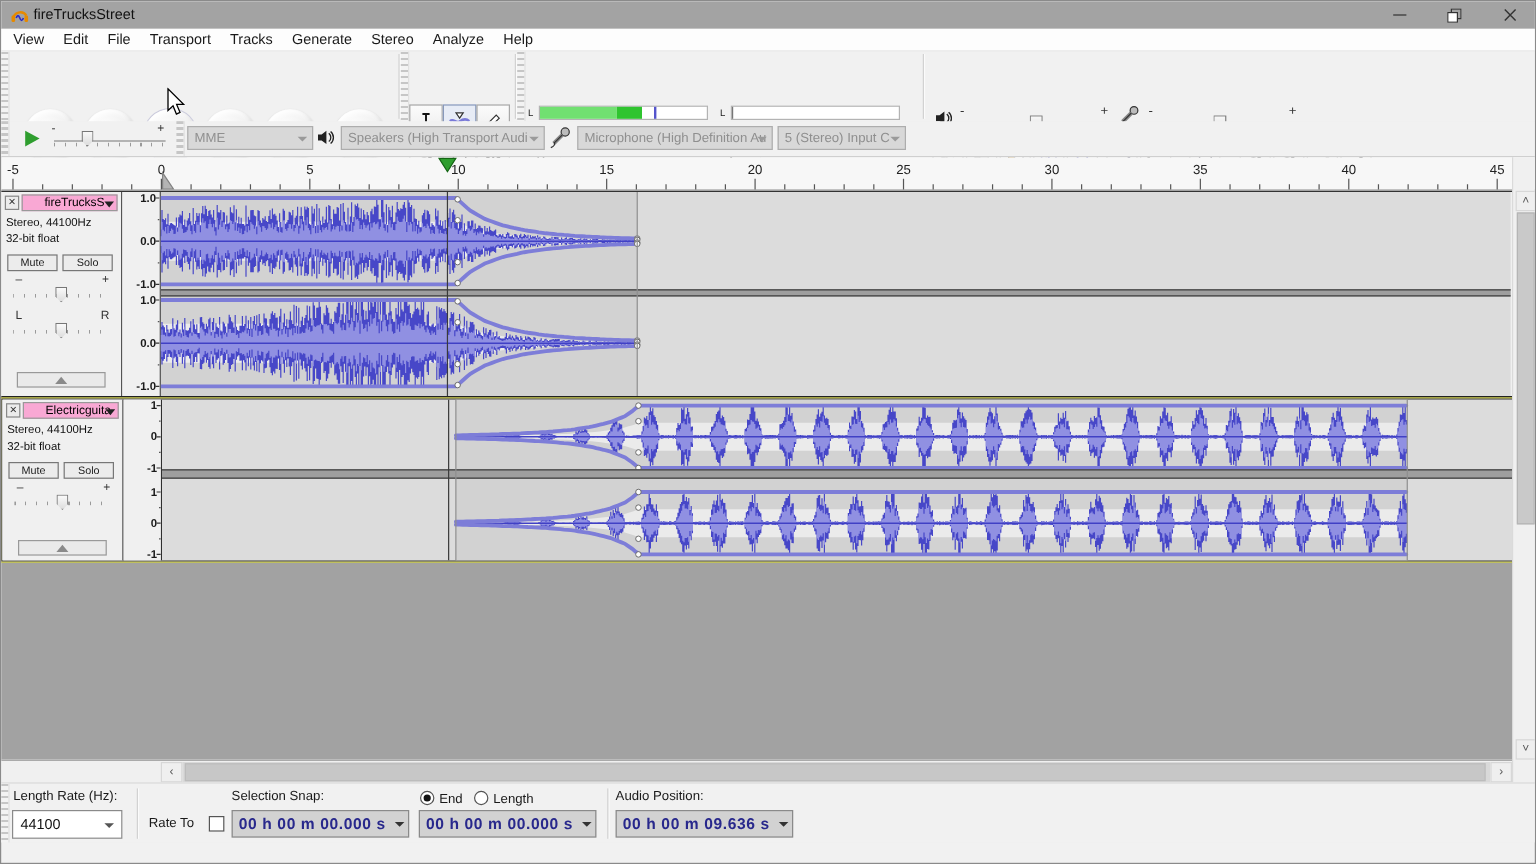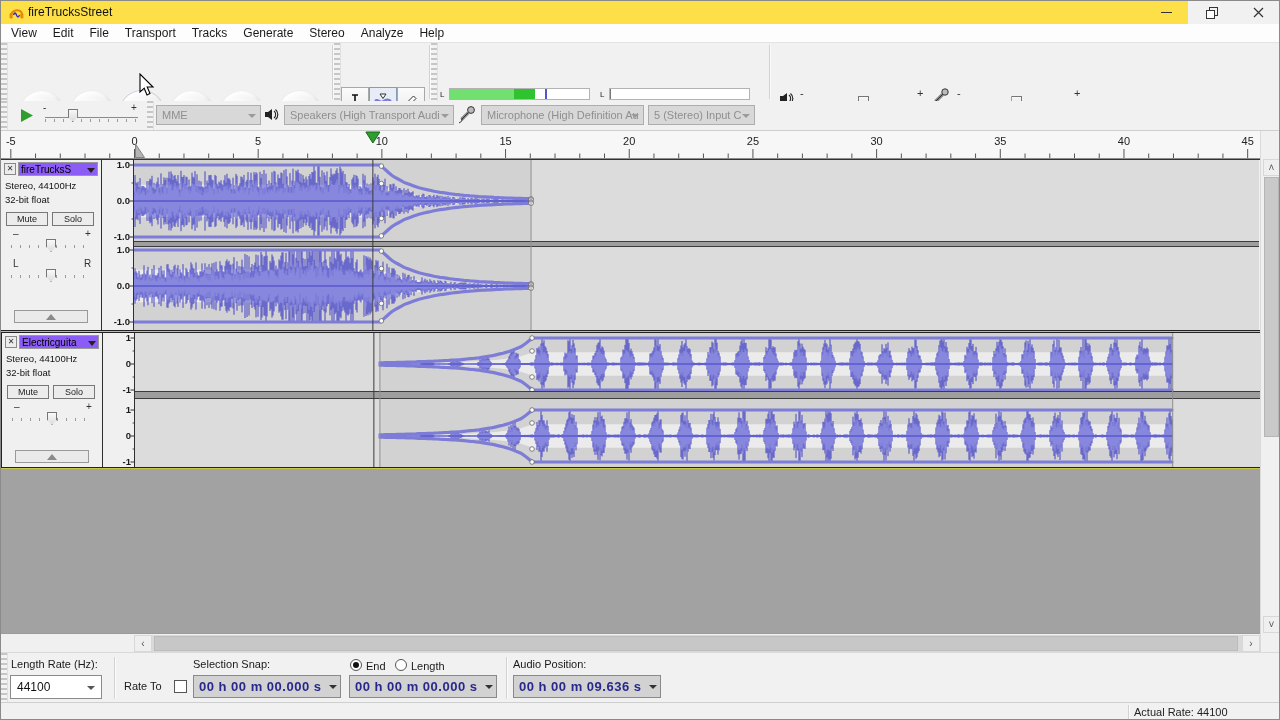--- a/index.html
+++ b/index.html
@@ -1,20 +1,20 @@
 <!DOCTYPE html>
 <html><head>
 <meta charset="utf-8">
 <style>
   html,body{margin:0;padding:0;background:#444;}
   #app{position:relative;width:1280px;height:720px;background:#f1f1f1;overflow:hidden;
        font-family:"Liberation Sans", sans-serif; border:1px solid #8a8a8a; box-sizing:border-box;}
   .abs{position:absolute;}
   
-  #titlebar{position:absolute;left:0;top:0;width:1187px;height:23px;background:#fde047;text-decoration:underline;}
+  #titlebar{position:absolute;left:0;top:0;width:1280px;height:23px;background:#a3a3a3;text-decoration:underline;}
   #title-text{position:absolute;left:27px;top:4px;font-size:12px;color:#111;}
   .winbtn{position:absolute;top:0;width:46px;height:23px;display:flex;align-items:center;justify-content:center;}
   
   #menubar{position:absolute;left:0;top:23px;width:1280px;height:19px;background:#fdfdfd;border-bottom:1px solid #e3e3e3;display:flex;align-items:center;padding-left:2px;box-sizing:border-box;}
   .menuitem{font-size:12px;color:#1a1a1a;padding:2px 8px;cursor:default;}
   
   #toolbars{position:absolute;left:0;top:42px;width:1280px;height:58px;background:#f1f1f1;}
   #row2{position:absolute;left:0;top:100px;width:1280px;height:30px;background:#f1f1f1;border-bottom:1px solid #cfcfcf;box-sizing:border-box;}
   .grabber{position:absolute;width:6px;background:repeating-linear-gradient(to bottom,#c6c6c6 0 2px,#f3f3f3 2px 5px);border-right:1px solid #e0e0e0;}
   .vsep{position:absolute;width:0;border-left:1px solid #d2d2d2;border-right:1px solid #fbfbfb;}
@@ -35,21 +35,21 @@
   .sthumb{position:absolute;width:11px;height:14px;background:linear-gradient(#f8f8f8,#dcdcdc);border:1px solid #777;box-sizing:border-box;clip-path:polygon(0 0,100% 0,100% 62%,50% 100%,0 62%);}
   .pm{font-size:11px;color:#333;position:absolute;}
   
   #ruler{position:absolute;left:0;top:130px;}
   #trackarea{position:absolute;left:0;top:158px;width:1259px;height:474px;background:#a2a2a2;}
   .trackrow{position:absolute;left:0;background:#f0f0f0;border-top:1px solid #333;border-bottom:2px solid #222;box-sizing:content-box;}
   .tpanel{position:absolute;left:0;top:0;width:100px;background:#f0f0f0;border-right:1px solid #2e2e2e;}
   .vruler{position:absolute;left:101px;top:0;width:31px;background:#f0f0f0;border-right:1px solid #2e2e2e;}
   .wfhost{position:absolute;left:133px;top:0;}
   .tclose{position:absolute;left:3px;top:3px;width:12px;height:12px;border:1px solid #888;background:#ececec;font-size:8px;line-height:10px;text-align:center;color:#333;box-sizing:border-box;}
-  .ttitle{position:absolute;left:17px;top:2px;width:80px;height:14px;border:1px solid #999;background:#8b5cf6;font-size:10px;line-height:13px;padding-left:2px;box-sizing:border-box;white-space:nowrap;overflow:hidden;}
+  .ttitle{position:absolute;left:17px;top:2px;width:80px;height:14px;border:1px solid #999;background:#f9a8d4;font-size:10px;line-height:13px;padding-left:18px;box-sizing:border-box;white-space:nowrap;overflow:hidden;}
   .ttitle .chev{position:absolute;right:2px;top:5px;width:0;height:0;border-left:4px solid transparent;border-right:4px solid transparent;border-top:5px solid #222;}
   .tinfo{position:absolute;left:4px;font-size:9.5px;color:#111;white-space:nowrap;}
   .msbtn{position:absolute;width:42px;height:14px;border:1px solid #777;background:#ececec;font-size:9px;text-align:center;line-height:13px;color:#222;box-sizing:border-box;}
   .collapse{position:absolute;width:74px;height:13px;border:1px solid #999;background:#eaeaea;display:flex;align-items:center;justify-content:center;box-sizing:border-box;}
   .uptri{width:0;height:0;border-left:5px solid transparent;border-right:5px solid transparent;border-bottom:6px solid #8a8a8a;}
   .psthumb{position:absolute;width:10px;height:13px;background:linear-gradient(#fafafa,#ddd);border:1px solid #777;box-sizing:border-box;clip-path:polygon(0 0,100% 0,100% 60%,50% 100%,0 60%);}
   
   .sbarrow{position:absolute;background:#efefef;border:1px solid #d7d7d7;box-sizing:border-box;color:#555;font-size:10px;display:flex;align-items:center;justify-content:center;}
   
   #selbar{position:absolute;left:0;top:651px;width:1280px;height:50px;background:#f1f1f1;border-top:1px solid #dadada;box-sizing:border-box;}
@@ -640,21 +640,17 @@
     <div class="timefield" style="left:348px;top:22px">
       <span>00 h 00 m 00.000 s</span><span class="chev"></span>
     </div>
     <div class="vsep" style="left:505px;top:4px;height:42px"></div>
     <span class="sellabel" style="left:512px;top:5px">Audio Position:</span>
     <div class="timefield" style="left:512px;top:22px">
       <span>00 h 00 m 09.636 s</span><span class="chev"></span>
     </div>
   </div>
 
-  <div id="statusbar">
-    <div class="vsep" style="left:1127px;top:2px;height:15px"></div>
-    <span class="abs" style="left:1133px;top:3px">Actual Rate: 44100</span>
-  </div>
 
   <svg class="abs" style="left:137px;top:72px;pointer-events:none" width="18" height="24" viewBox="0 0 18 24">
     <path d="M2 1 L2 19 L6.2 15.2 L9 22 L12 20.6 L9.2 14 L15 14 Z" fill="#fff" stroke="#000" stroke-width="1.1"></path>
   </svg>
 </div>
 
 </body></html>

